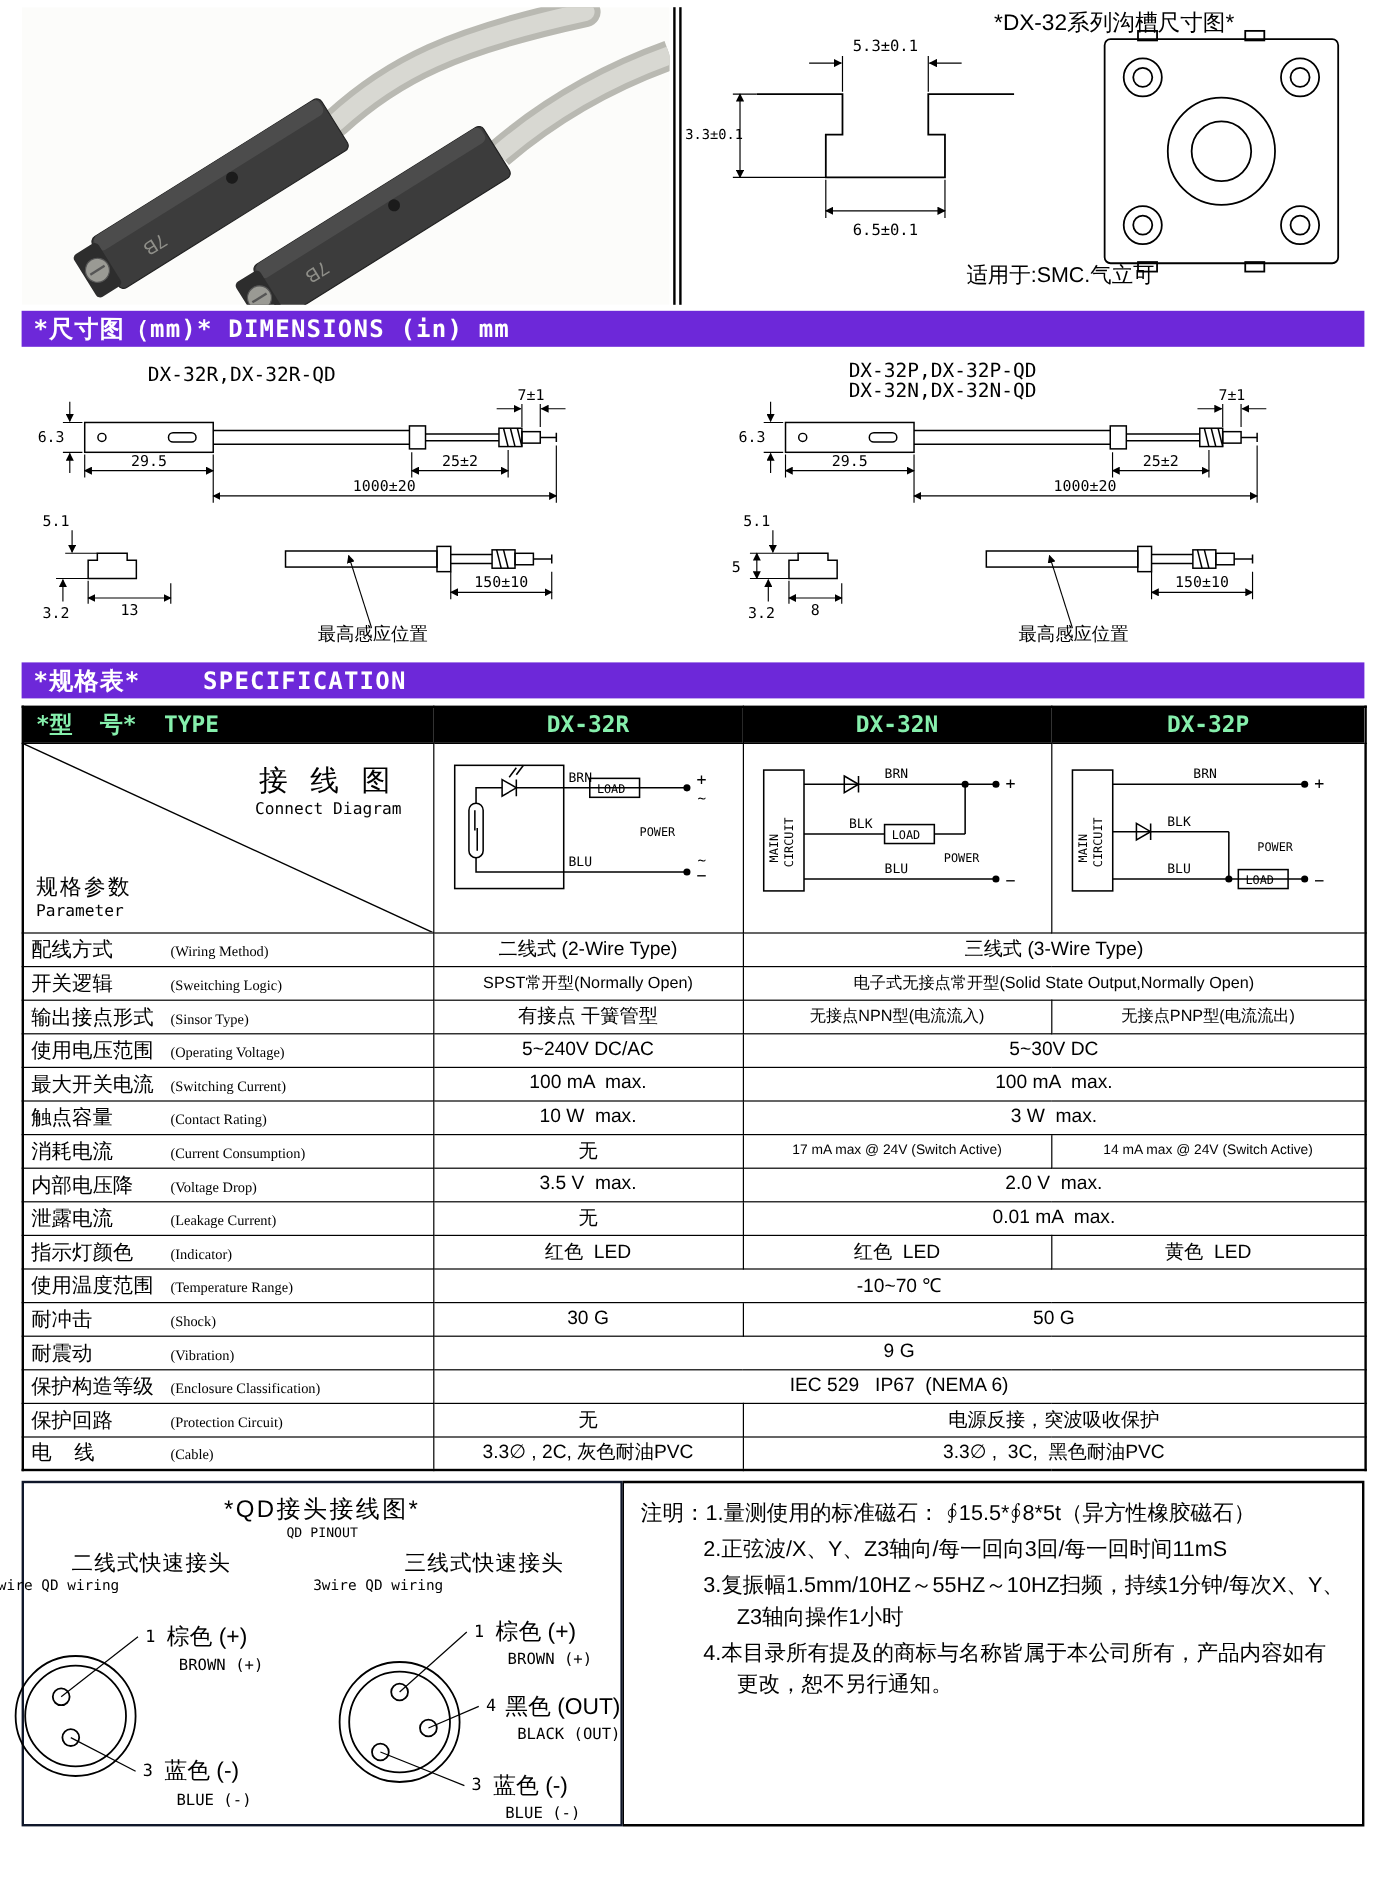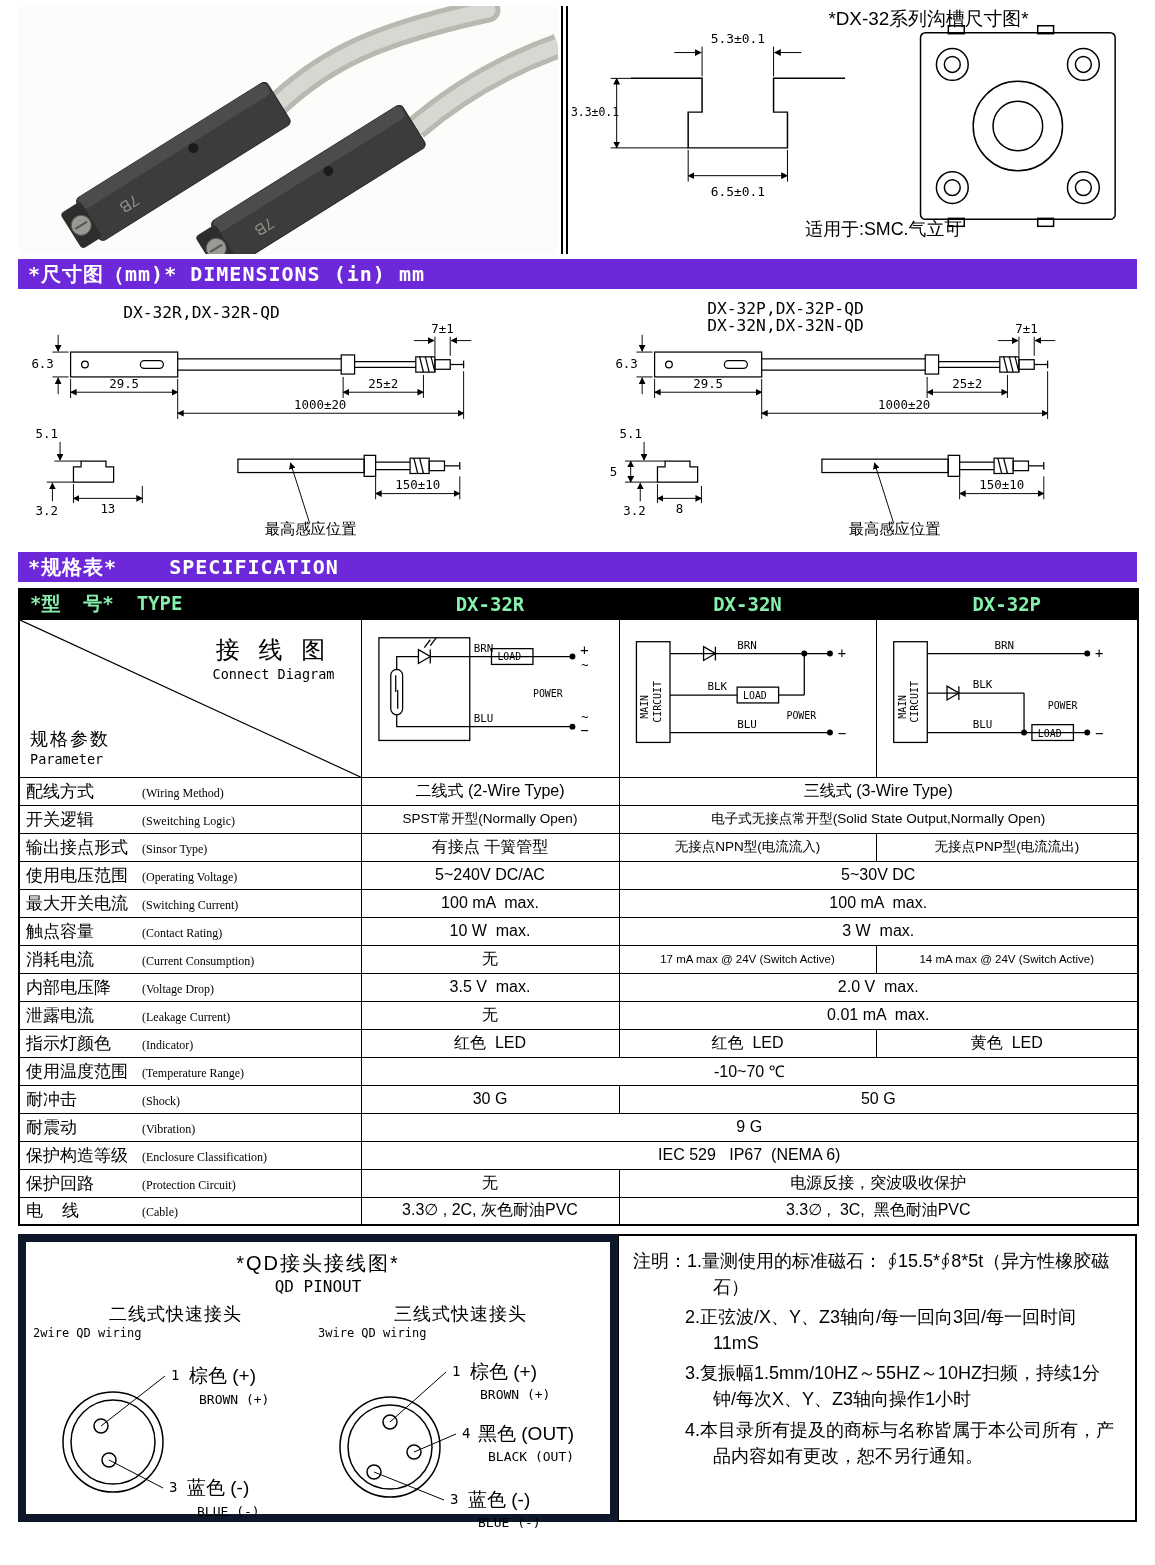--- a/index.html
+++ b/index.html
@@ -43,23 +43,23 @@
   tr.r { height:28px; }
   td.param { text-align:left; padding-left:6px; font-size:17px; white-space:pre; }
   td.param .cn { display:inline-block; min-width:116px; white-space:pre; }
   td.param .en { font-size:12px; font-family:"Liberation Serif", serif; }
   td.val { text-align:center; font-size:16px; white-space:pre; }
   td.val.fit { font-size:13.5px; }
   td.val.small { font-size:11.5px; }
 
   
   .bottom { display:flex; margin:8px 18px 0; height:288px; }
-  .qd-box { width:600px; border:8px solid #0f172a; }
+  .qd-box { width:501px; border:2px solid #0f172a; }
   .qd-t1 { text-align:center; font-size:20px; margin-top:8px; letter-spacing:2px; }
-  .qd-t2 { text-align:center; font-size:16px; font-family:"DejaVu Sans Mono", monospace; }
+  .qd-t2 { text-align:center; font-size:11px; font-family:"DejaVu Sans Mono", monospace; }
   .qd-cols { display:flex; justify-content:center; }
   .qd-col { width:285px; }
   .qd-s1 { text-align:center; font-size:18px; margin-top:6px; letter-spacing:1px; }
   .qd-s2 { text-align:left; font-size:12px; font-family:"DejaVu Sans Mono", monospace; }
   .qd-col svg { display:block; margin:2px auto 0; }
   .notes-box { flex:1; border:2px solid #000; border-left:1px solid #000;
                padding:12px 14px; font-size:18px; line-height:1.45; }
   .note-line { padding-left:80px; text-indent:-28px; margin-bottom:4px; }
   .note-line.first { padding-left:80px; text-indent:-80px; }
 </style>

